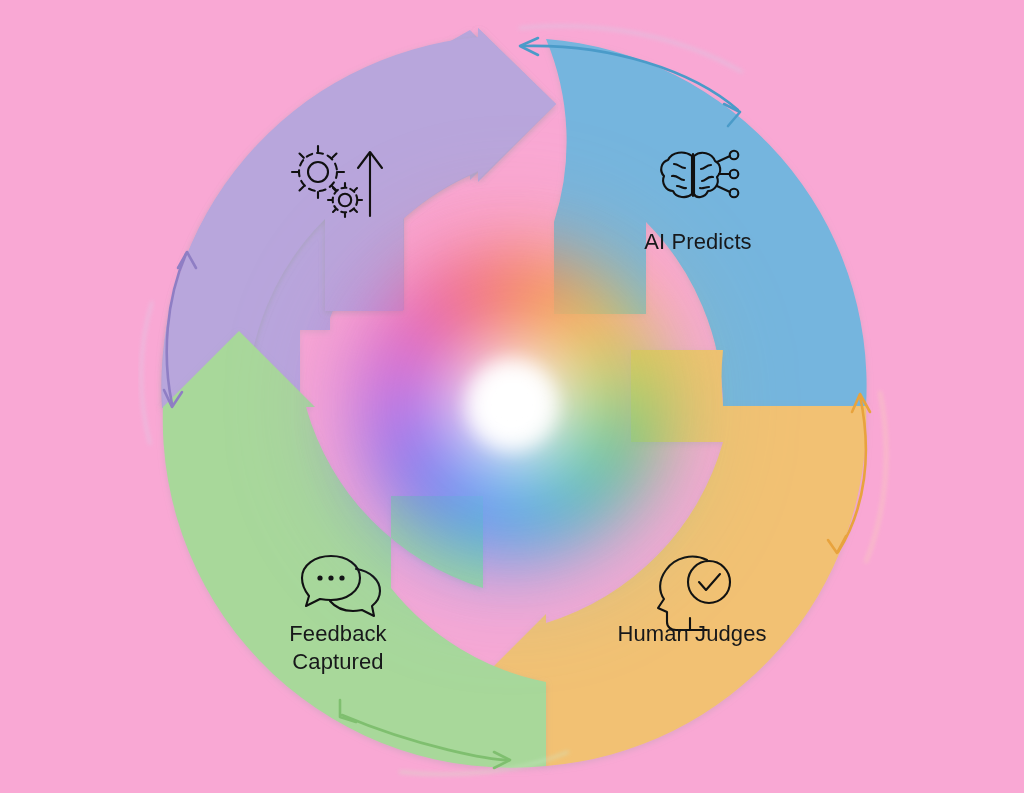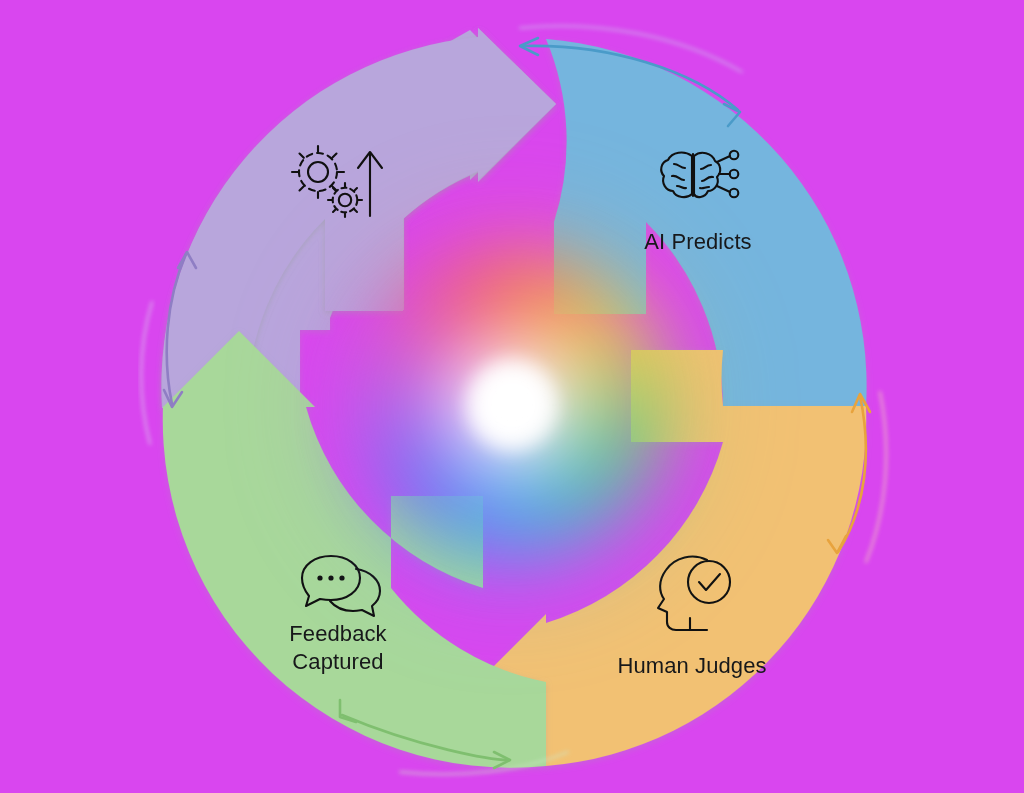--- a/index.html
+++ b/index.html
@@ -14,21 +14,21 @@
     overflow: hidden;
     font-family: "Liberation Sans", sans-serif;
     position: relative;
   }
   #diagram-root {
     position: absolute;
     left: 0;
     top: 0;
     width: 1024px;
     height: 793px;
-    background: #d946ef;
+    background: #f9a8d4;
   }
   #cycle-svg {
     position: absolute;
     left: 0;
     top: 0;
     width: 1024px;
     height: 793px;
     display: block;
   }
   
@@ -560,19 +560,19 @@
   </svg>
 
   <div id="center-glow-wrap">
     <div id="center-glow-soft"></div>
     <div id="center-glow"></div>
     <div id="center-core"></div>
   </div>
 
   <div class="node-label" style="left:596px; top:228px; width:204px;">AI Predicts</div>
 
-  <div class="node-label" style="left:586px; top:652px; width:212px;">Human Judges</div>
+  <div class="node-label" style="left:586px; top:620px; width:212px;">Human Judges</div>
 
   <div class="node-label" style="left:244px; top:620px; width:188px;text-align:center;">Feedback
 Captured</div>
 
 
 </div>
 
 </body></html>

